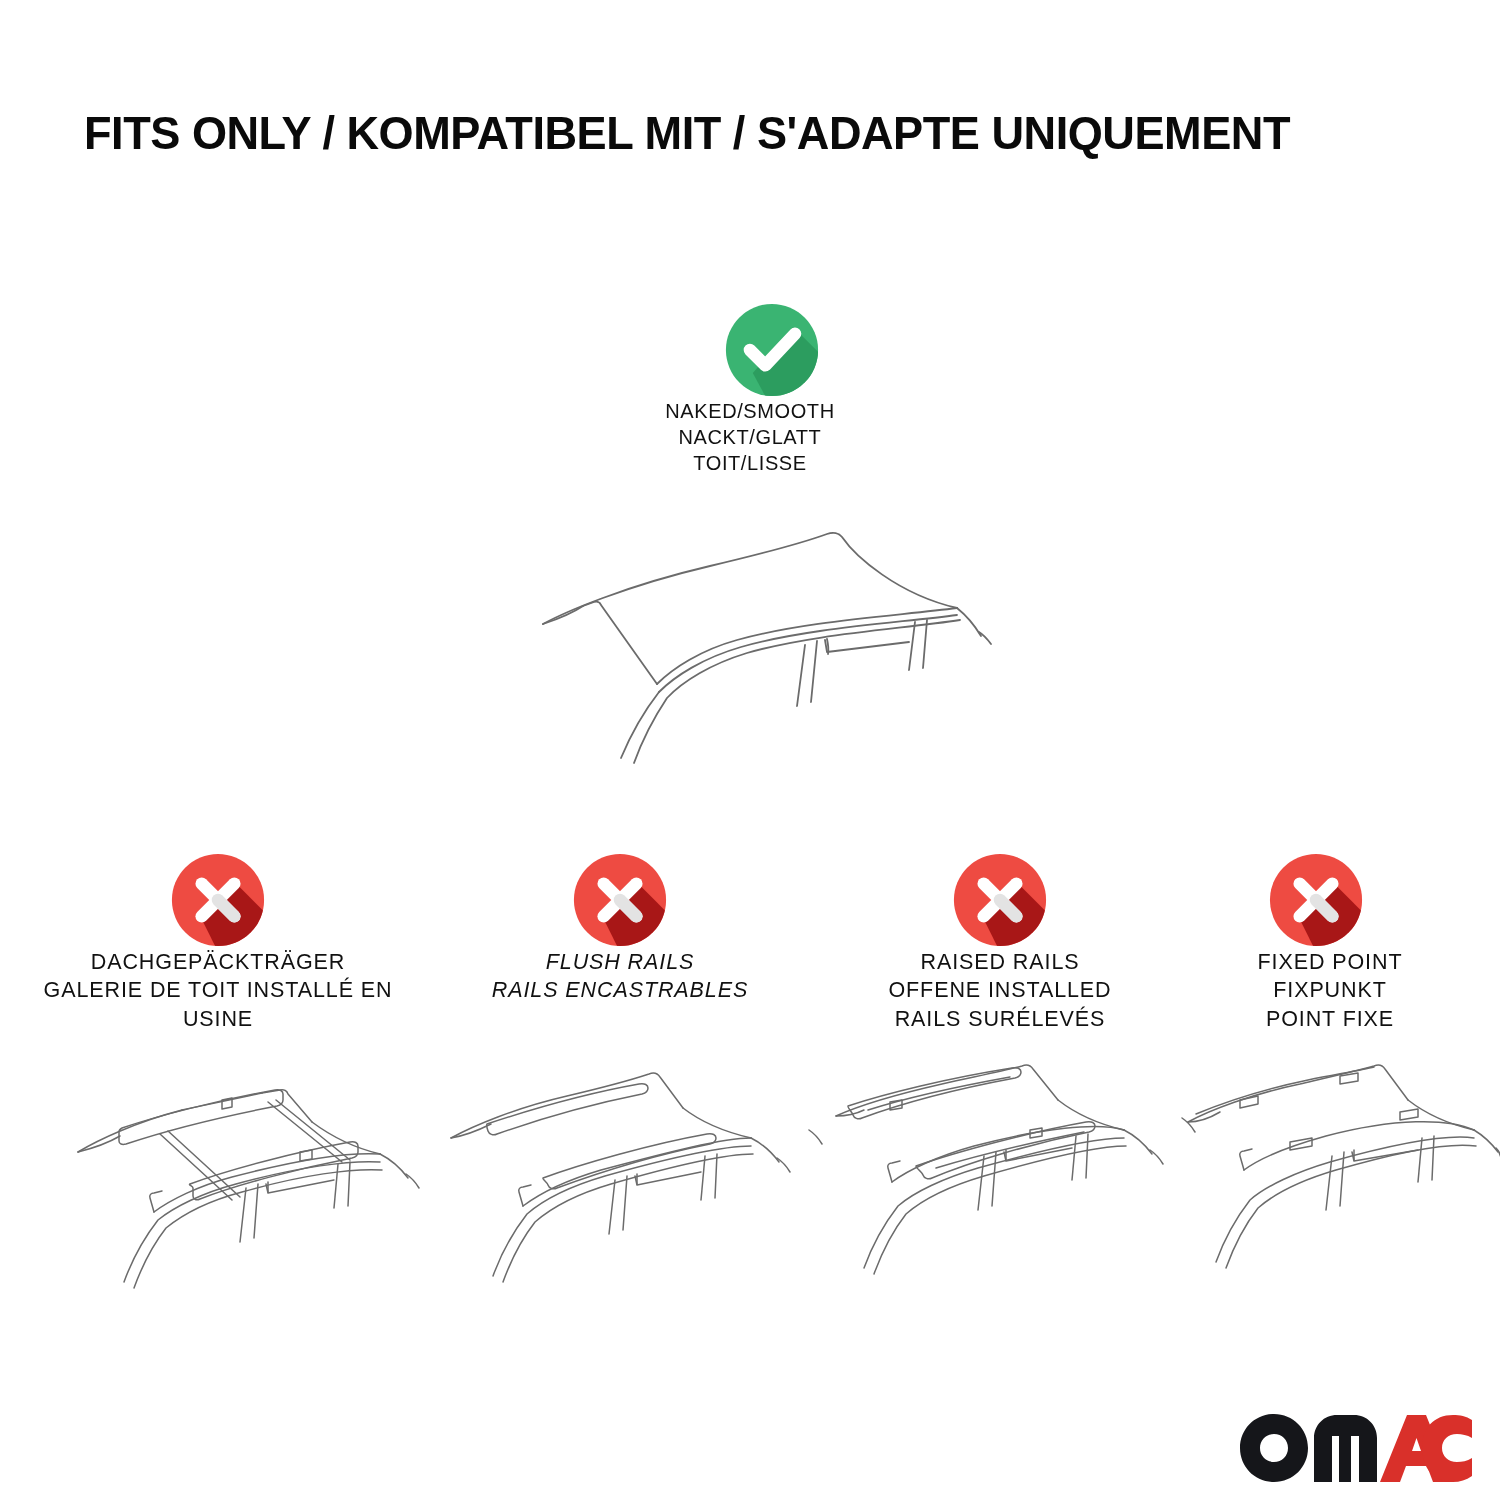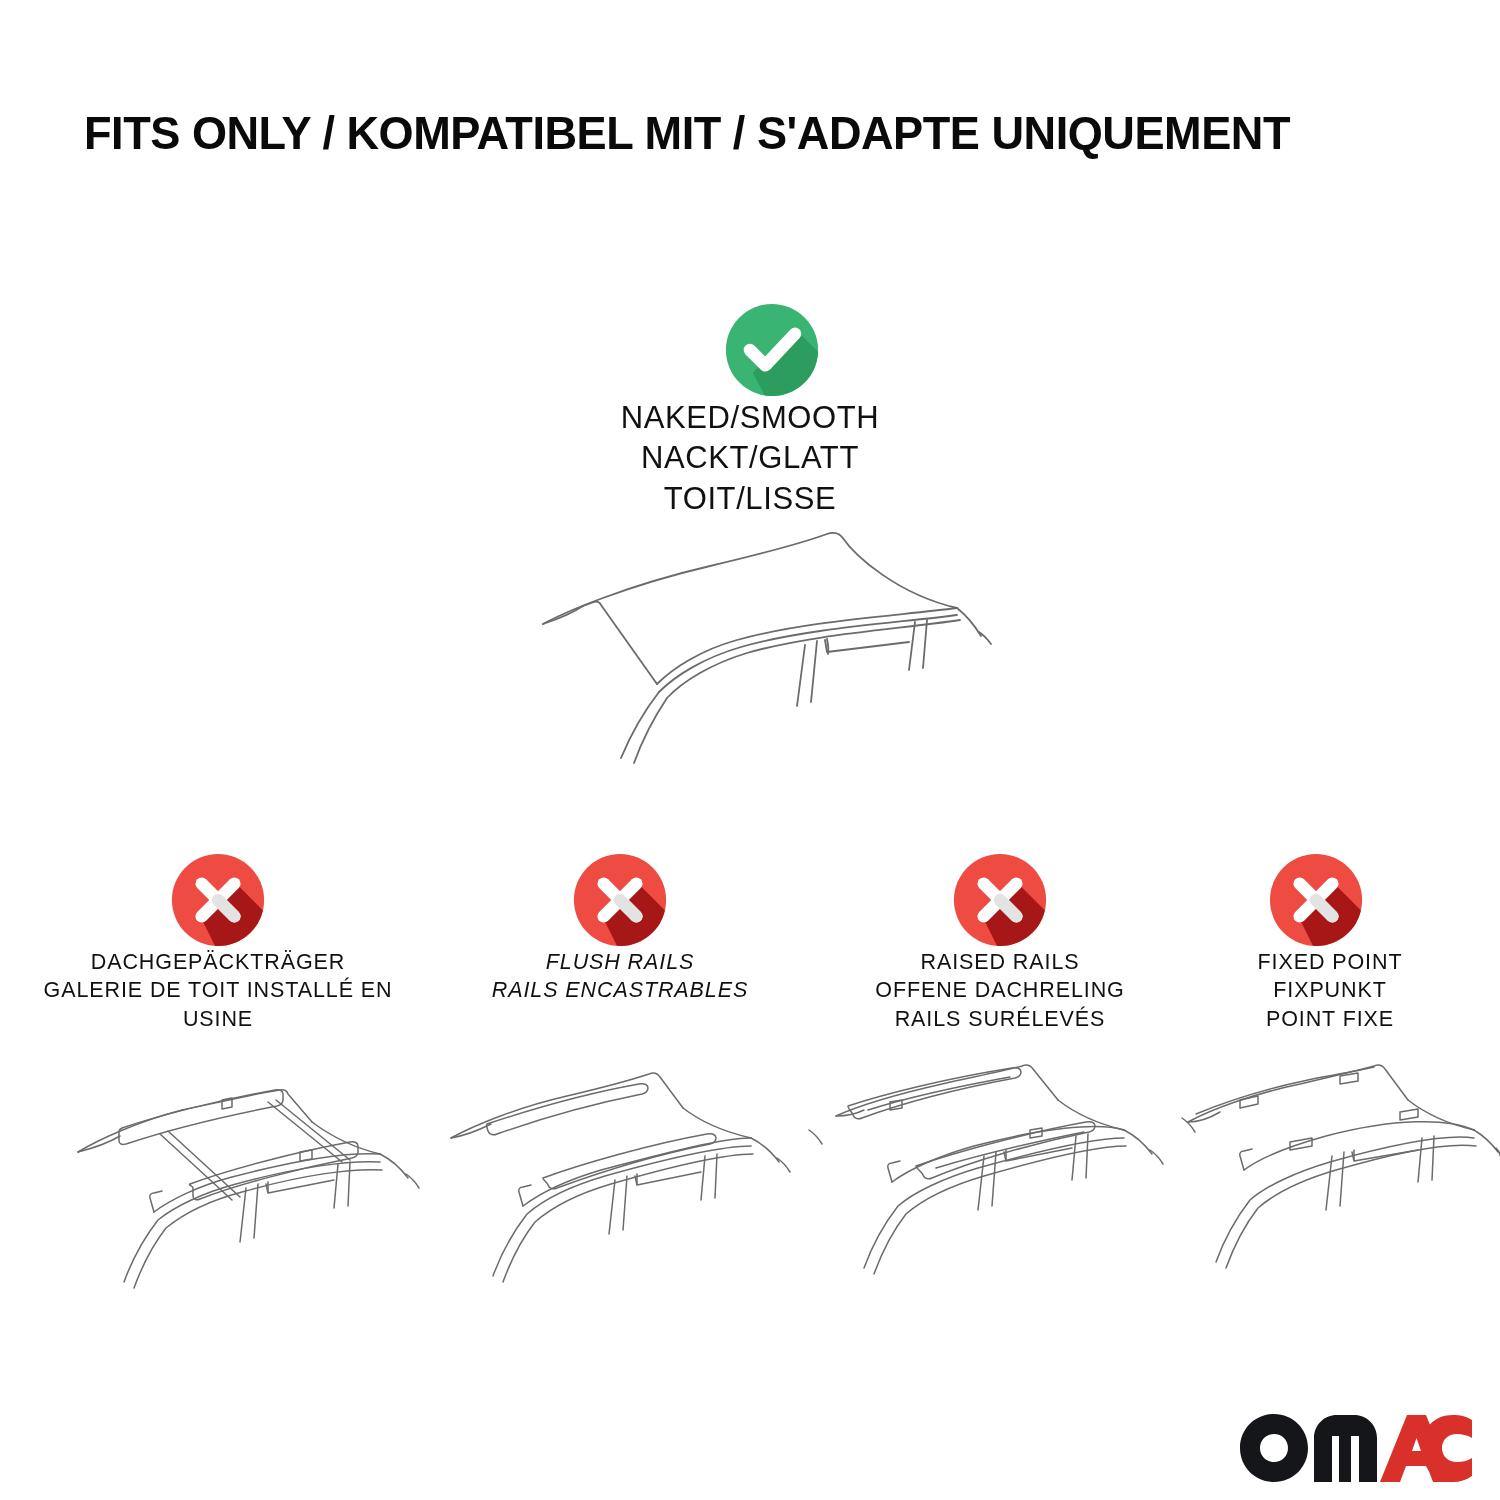--- a/index.html
+++ b/index.html
@@ -40,21 +40,21 @@
   .badge svg { display: block; width: 100%; height: 100%; }
 
   
   .label-block {
     position: absolute;
     text-align: center;
     line-height: 1.30;
     color: #111111;
   }
   .label-ok {
-    font-size: 31px;
+    font-size: 20px;
     font-weight: 300;
     letter-spacing: 0.6px;
   }
   .label-no {
     font-size: 21.5px;
     font-weight: 400;
     letter-spacing: 0.9px;
     line-height: 1.32;
   }
 
@@ -268,21 +268,21 @@
       <polygon points="66,30 100,64 100,100 48,100 34,72" fill="#A81717"></polygon>
     </g>
     <path d="M33 33 L67 67" stroke="#ffffff" stroke-width="13" stroke-linecap="round" fill="none"></path>
     <path d="M67 33 L33 67" stroke="#ffffff" stroke-width="13" stroke-linecap="round" fill="none"></path>
     <path d="M50 50 L67 67" stroke="#e3e3e3" stroke-width="13" stroke-linecap="round" fill="none"></path>
   </svg>
 </div>
 
 <div class="label-block label-no" style="left:828px; top:948px; width:344px;">
   <div>RAISED RAILS</div>
-  <div>OFFENE DACHRELING</div>
+  <div>OFFENE INSTALLED</div>
   <div>RAILS SURÉLEVÉS</div>
 </div>
 
 <div class="roof" style="left:830px; top:1060px; width:380px; height:235px;">
   <svg viewBox="0 0 380 235" aria-hidden="true">
     <g fill="none" stroke="#6b6b6b" stroke-width="1.5" stroke-linecap="round" stroke-linejoin="round">
 
       <path d="M6 56 C28 46 68 34 112 24 C148 16 178 10 192 6
                C197 4 201 6 203 9 L228 40"></path>
       <path d="M228 40 C246 54 268 64 294 70"></path>

